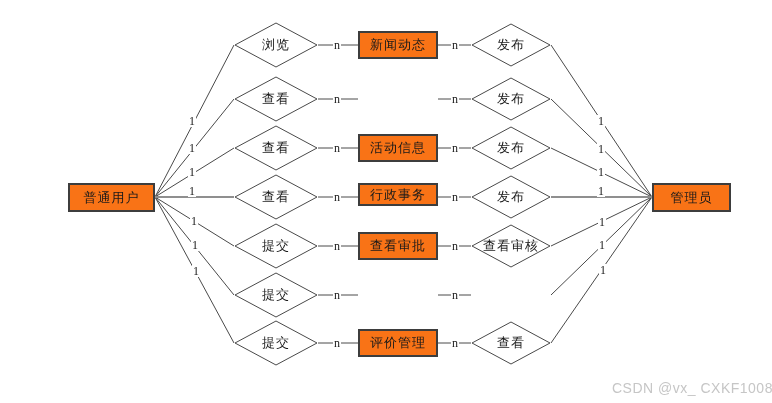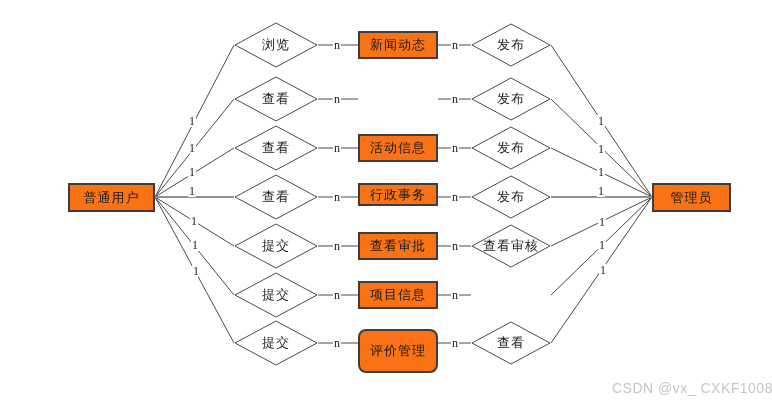--- a/index.html
+++ b/index.html
@@ -169,33 +169,30 @@
     <div class="lbl">查看审核</div>
   </div>
 
   <div class="rel-diamond" style="left:234px;top:272px;width:84px;height:46px;">
     <svg width="84" height="46">
         <polygon points="42,1 83,23 42,45 1,23" fill="#fff" stroke="#4a4a4a"></polygon>
       </svg>
     <div class="lbl">提交</div>
   </div>
   <span class="card" style="left:337px;top:295px;">n</span>
-  <div class="entity-box" style="left:358px;top:281px;width:80px;height:28px;">
-    <span>项目信息</span>
-  </div>
   <span class="card" style="left:455px;top:295px;">n</span>
 
   <div class="rel-diamond" style="left:234px;top:320px;width:84px;height:46px;">
     <svg width="84" height="46">
         <polygon points="42,1 83,23 42,45 1,23" fill="#fff" stroke="#4a4a4a"></polygon>
       </svg>
     <div class="lbl">提交</div>
   </div>
   <span class="card" style="left:337px;top:343px;">n</span>
-  <div class="entity-box" style="left:358px;top:329px;width:80px;height:44px;border-radius:8px;">
+  <div class="entity-box" style="left:358px;top:329px;width:80px;height:28px;">
     <span>评价管理</span>
   </div>
   <span class="card" style="left:455px;top:343px;">n</span>
   <div class="rel-diamond" style="left:471px;top:321px;width:80px;height:44px;">
     <svg width="80" height="44">
         <polygon points="40,1 79,22 40,43 1,22" fill="#fff" stroke="#4a4a4a"></polygon>
       </svg>
     <div class="lbl">查看</div>
   </div>
 

